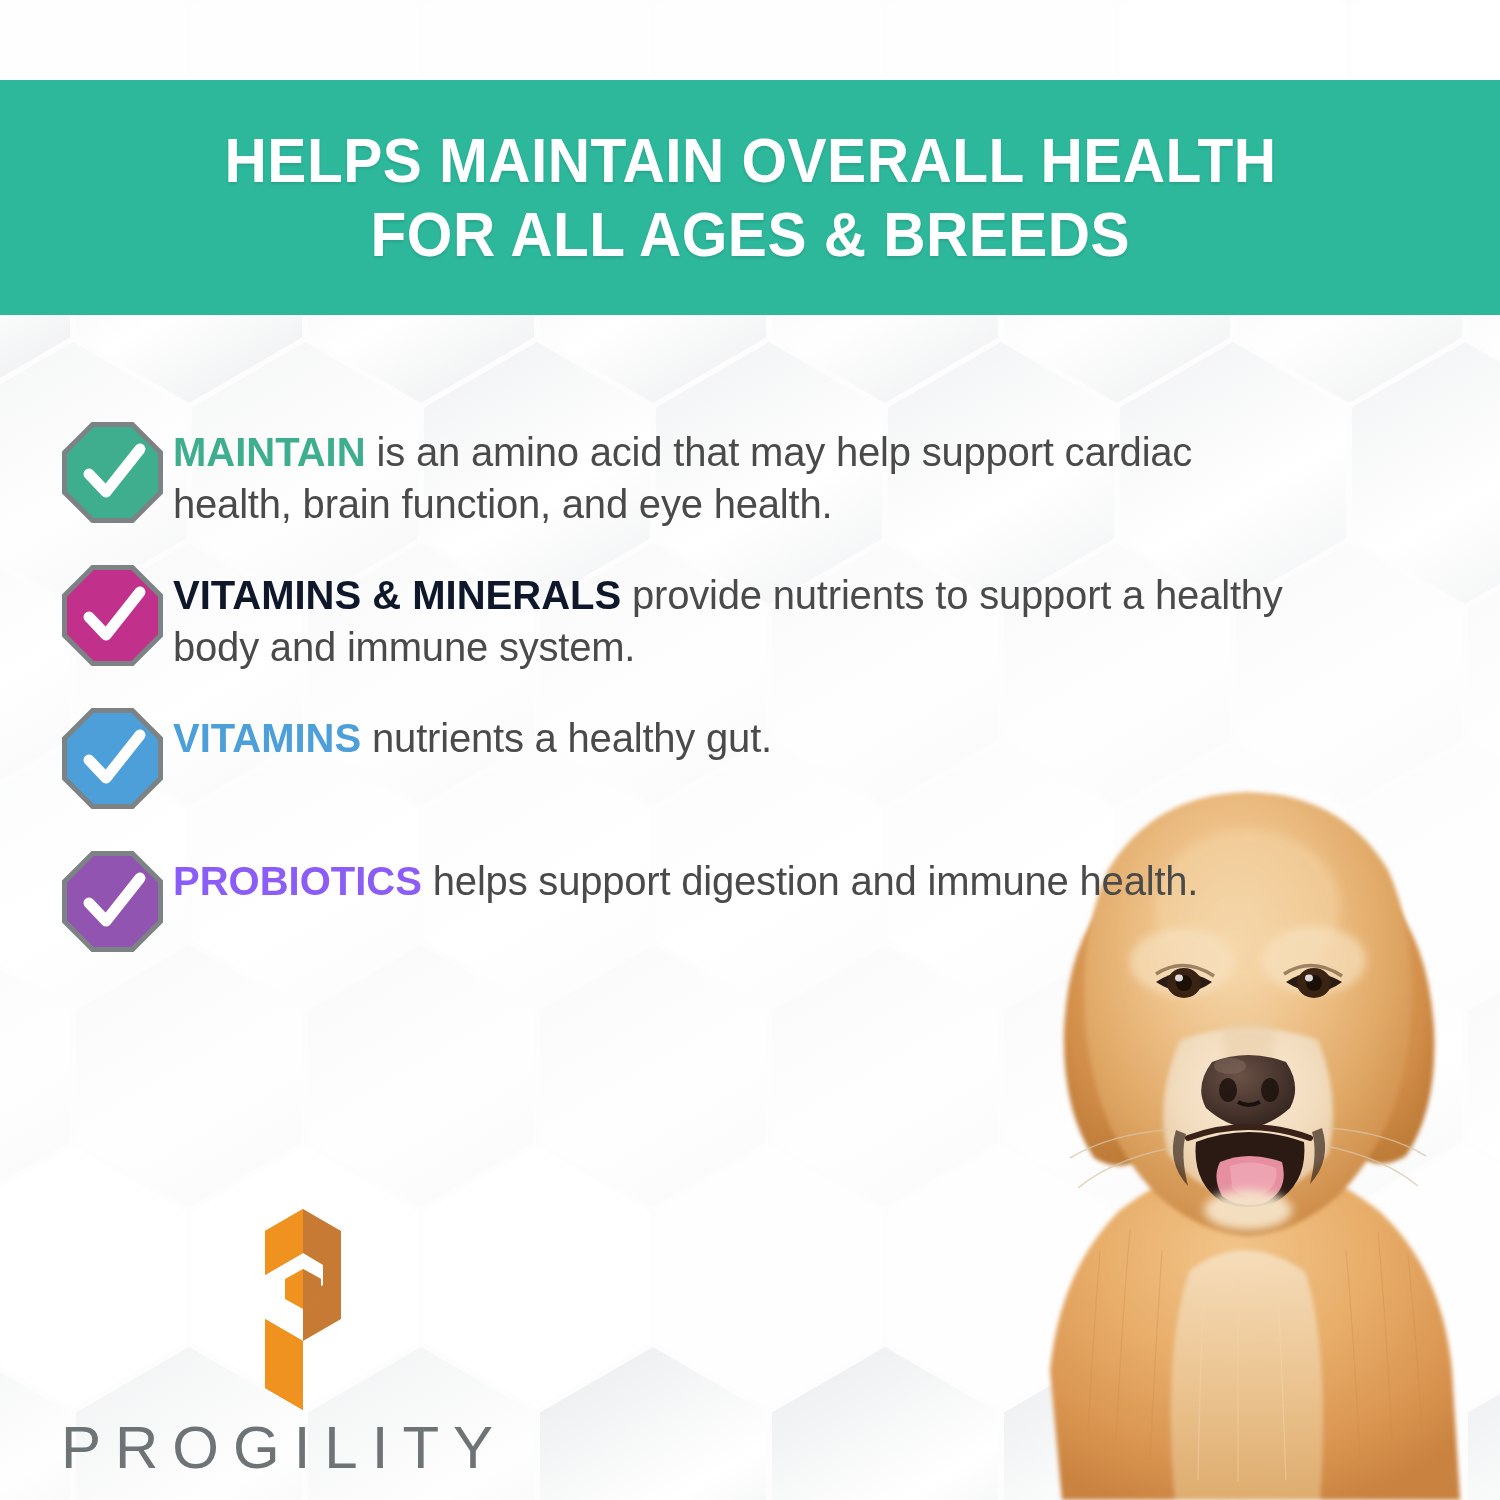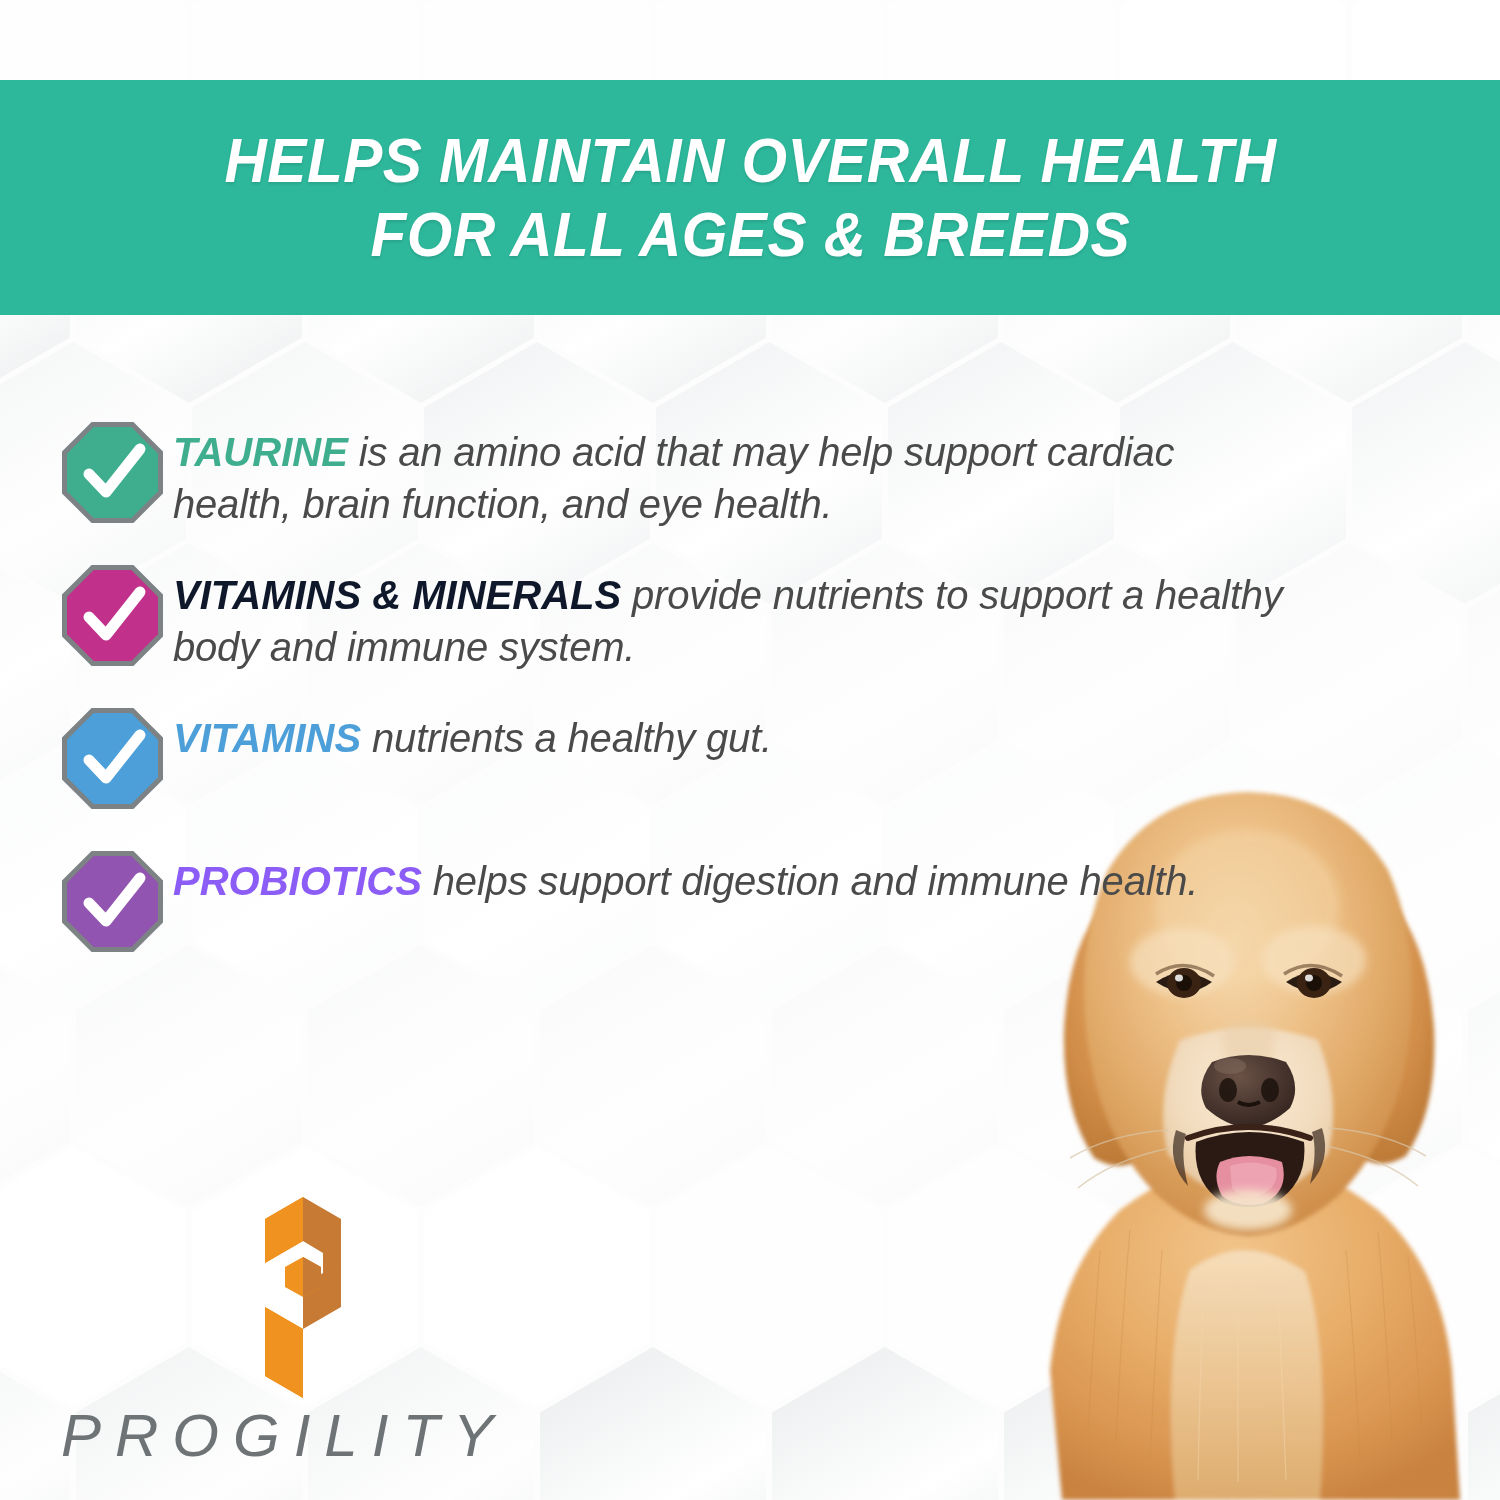--- a/index.html
+++ b/index.html
@@ -107,21 +107,21 @@
     letter-spacing:-0.2px;
   }
   .bullet-term {
     font-weight:bold;
     letter-spacing:0px;
   }
 
   
   #logo-block {
     position:absolute;
-    left:55px; bottom:34px;
+    left:55px; bottom:22px;
     z-index:10;
     width:520px;
   }
   #logo-mark {
     width:152px; height:205px;
     margin-left:172px;
     margin-bottom:6px;
     display:block;
   }
   #logo-word {
@@ -130,21 +130,21 @@
     font-weight:normal;
     color:#6e7376;
     letter-spacing:14px;
     line-height:1;
     padding-left:6px;
   }
 </style>
 </head>
 <body>
 
-<div id="stage" style="background: rgb(253, 253, 253); font-style: italic;">
+<div id="stage" style="background: rgb(253, 253, 253);">
 
   <div id="hexbg">
       <div class="hex" style="left: -156px; top: -261px; width: 226px; height: 262px; opacity: 0.55;"></div>
       <div class="hex" style="left: 76px; top: -261px; width: 226px; height: 262px; opacity: 0.92;"></div>
       <div class="hex" style="left: 308px; top: -261px; width: 226px; height: 262px; background: linear-gradient(150deg, rgb(246, 247, 248) 0%, rgb(255, 255, 255) 58%, rgb(246, 247, 248) 100%); opacity: 0.89;"></div>
       <div class="hex" style="left: 540px; top: -261px; width: 226px; height: 262px; background: linear-gradient(150deg, rgb(246, 247, 248) 0%, rgb(255, 255, 255) 58%, rgb(246, 247, 248) 100%); opacity: 0.86;"></div>
       <div class="hex" style="left: 772px; top: -261px; width: 226px; height: 262px; background: linear-gradient(150deg, rgb(246, 247, 248) 0%, rgb(255, 255, 255) 58%, rgb(246, 247, 248) 100%); opacity: 0.83;"></div>
       <div class="hex" style="left: 1004px; top: -261px; width: 226px; height: 262px; background: linear-gradient(150deg, rgb(246, 247, 248) 0%, rgb(255, 255, 255) 58%, rgb(246, 247, 248) 100%); opacity: 0.8;"></div>
       <div class="hex" style="left: 1236px; top: -261px; width: 226px; height: 262px; background: linear-gradient(150deg, rgb(246, 247, 248) 0%, rgb(255, 255, 255) 58%, rgb(246, 247, 248) 100%); opacity: 0.77;"></div>
       <div class="hex" style="left: 1468px; top: -261px; width: 226px; height: 262px; background: linear-gradient(150deg, rgb(246, 247, 248) 0%, rgb(255, 255, 255) 58%, rgb(246, 247, 248) 100%); opacity: 0.74;"></div>
@@ -348,21 +348,21 @@
   <div id="bullets">
 
     <div class="bullet">
       <div class="check-octagon">
         <div class="oct-outer"></div>
         <div class="oct-inner" style="background: rgb(63, 174, 143);"></div>
         <svg class="oct-check" viewBox="0 0 101 101">
           <path d="M 27 52 L 44 70 L 78 27" stroke="#ffffff" stroke-width="11" fill="none" stroke-linecap="round" stroke-linejoin="round"></path>
         </svg>
       </div>
-      <div class="bullet-text"><span class="bullet-term" style="color: rgb(63, 174, 143);">TAURINE</span><span> is an amino acid that may help support cardiac health, brain function, and eye health.</span></div>
+      <div class="bullet-text"><span class="bullet-term" style="color: rgb(63, 174, 143);">MAINTAIN</span><span> is an amino acid that may help support cardiac health, brain function, and eye health.</span></div>
     </div>
 
     <div class="bullet">
       <div class="check-octagon">
         <div class="oct-outer"></div>
         <div class="oct-inner" style="background: rgb(193, 49, 140);"></div>
         <svg class="oct-check" viewBox="0 0 101 101">
           <path d="M 27 52 L 44 70 L 78 27" stroke="#ffffff" stroke-width="11" fill="none" stroke-linecap="round" stroke-linejoin="round"></path>
         </svg>
       </div>

